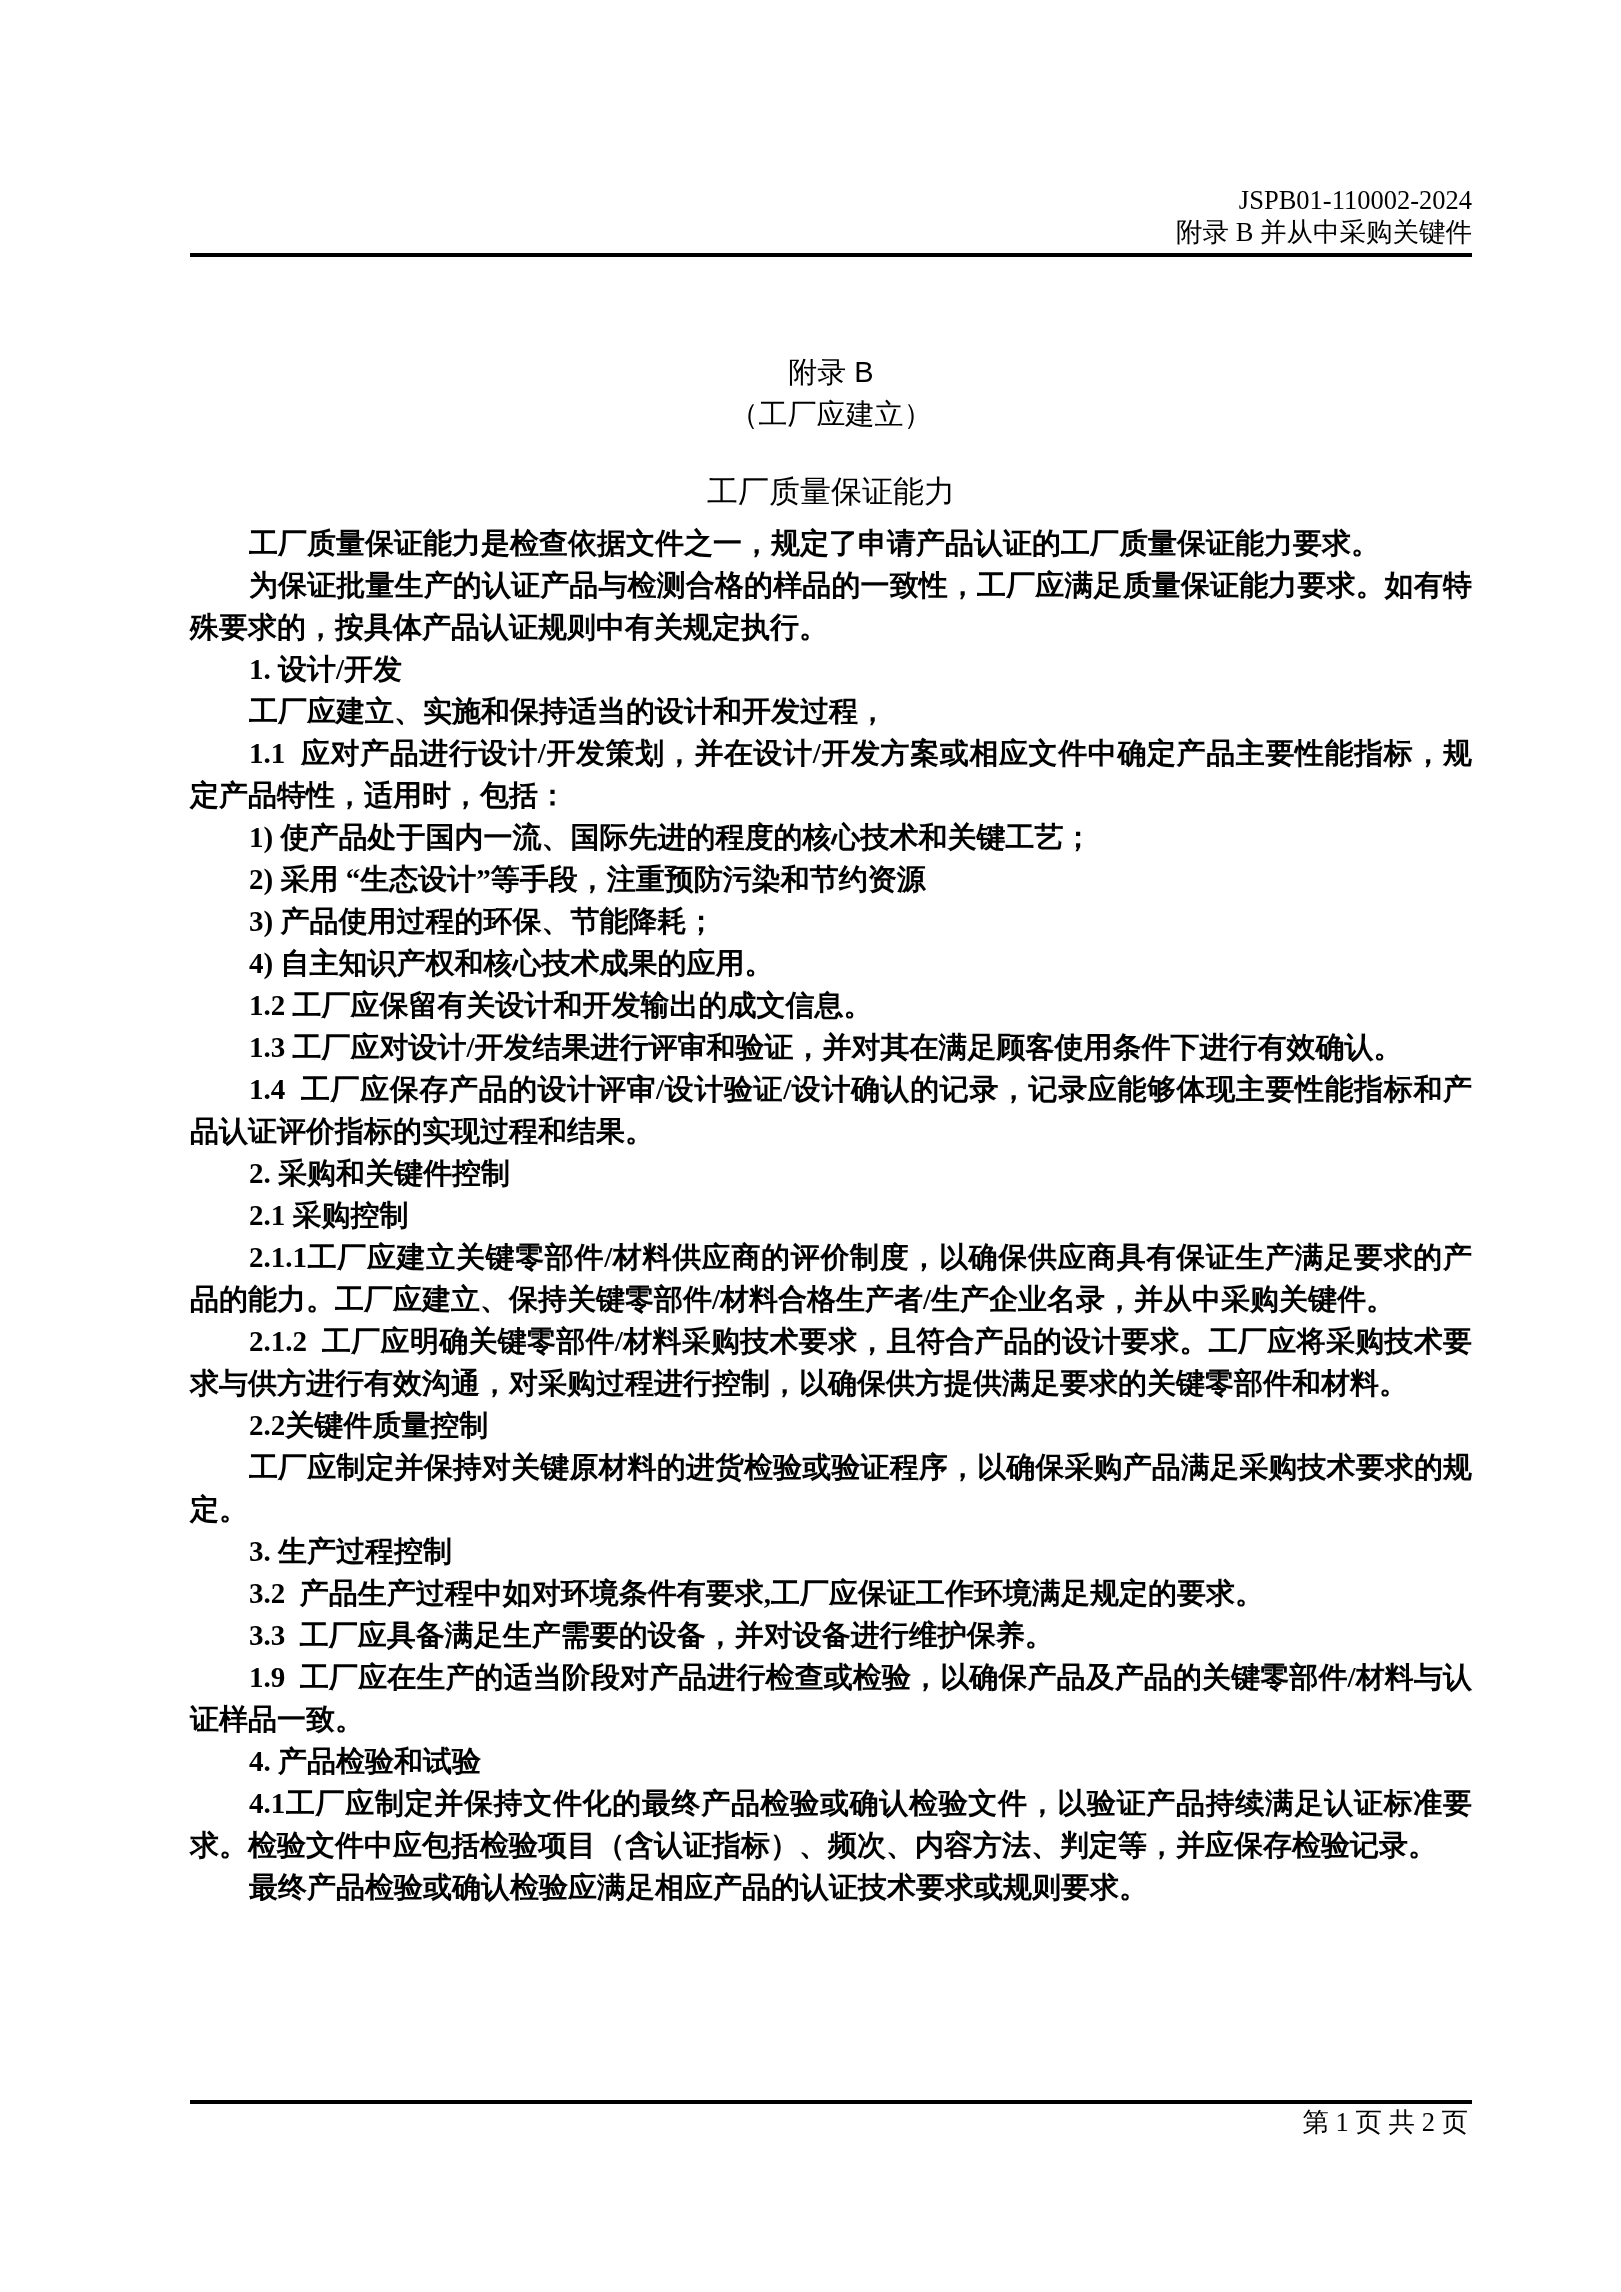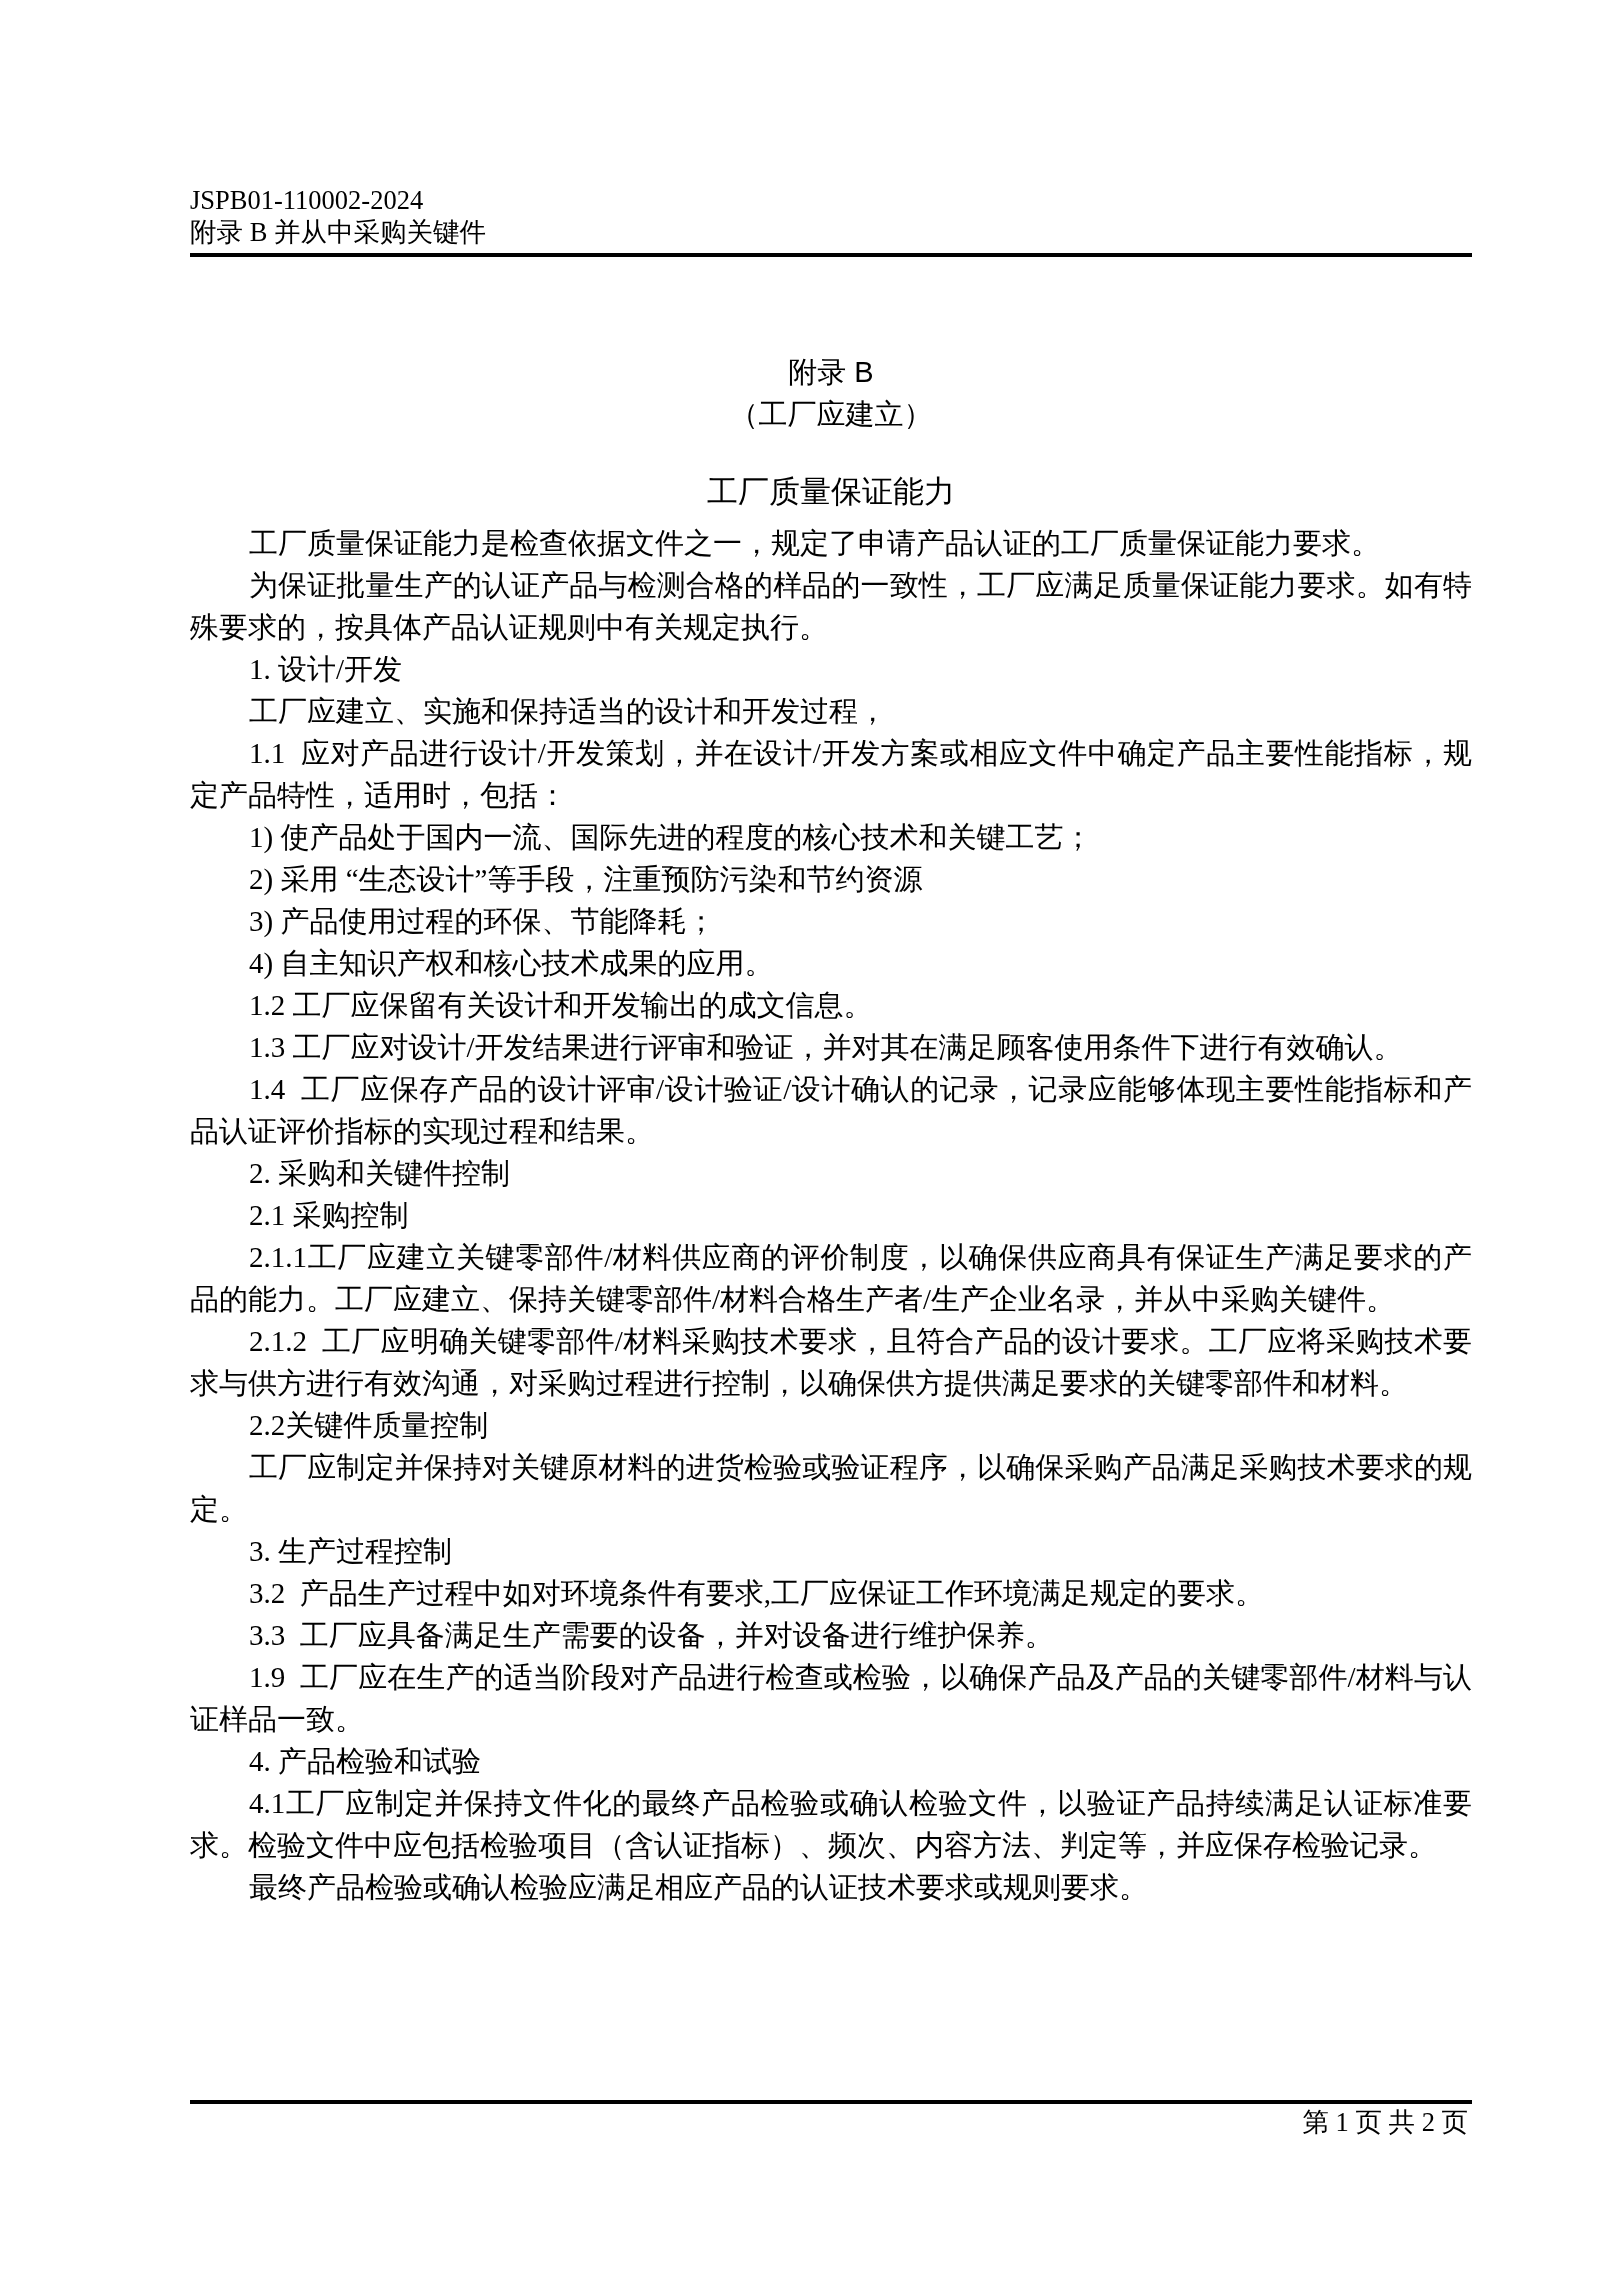--- a/index.html
+++ b/index.html
@@ -11,21 +11,21 @@
     color: #000000;
     font-family: "Liberation Serif", "DejaVu Serif", serif;
     overflow: hidden;
     margin: 0 auto;
   }
   .header-text {
     position: absolute;
     top: 184px;
     left: 190px;
     width: 1282px;
-    text-align: left;
+    text-align: right;
     font-size: 26.5px;
     line-height: 32px;
   }
   .rule {
     position: absolute;
     left: 190px;
     width: 1282px;
     height: 3.9px;
     background: #000000;
   }
@@ -56,20 +56,21 @@
     margin-top: 8.8px;
     font-size: 29px;
     line-height: 42px;
     text-align: justify;
   }
   .body-text p {
     margin: 0;
     padding: 0;
     text-indent: 59px;
     white-space: pre-wrap;
+    font-weight: bold;
   }
   .footer-text {
     position: absolute;
     top: 2106px;
     left: 186px;
     width: 1282px;
     text-align: right;
     font-size: 26.5px;
     line-height: 32px;
   }

